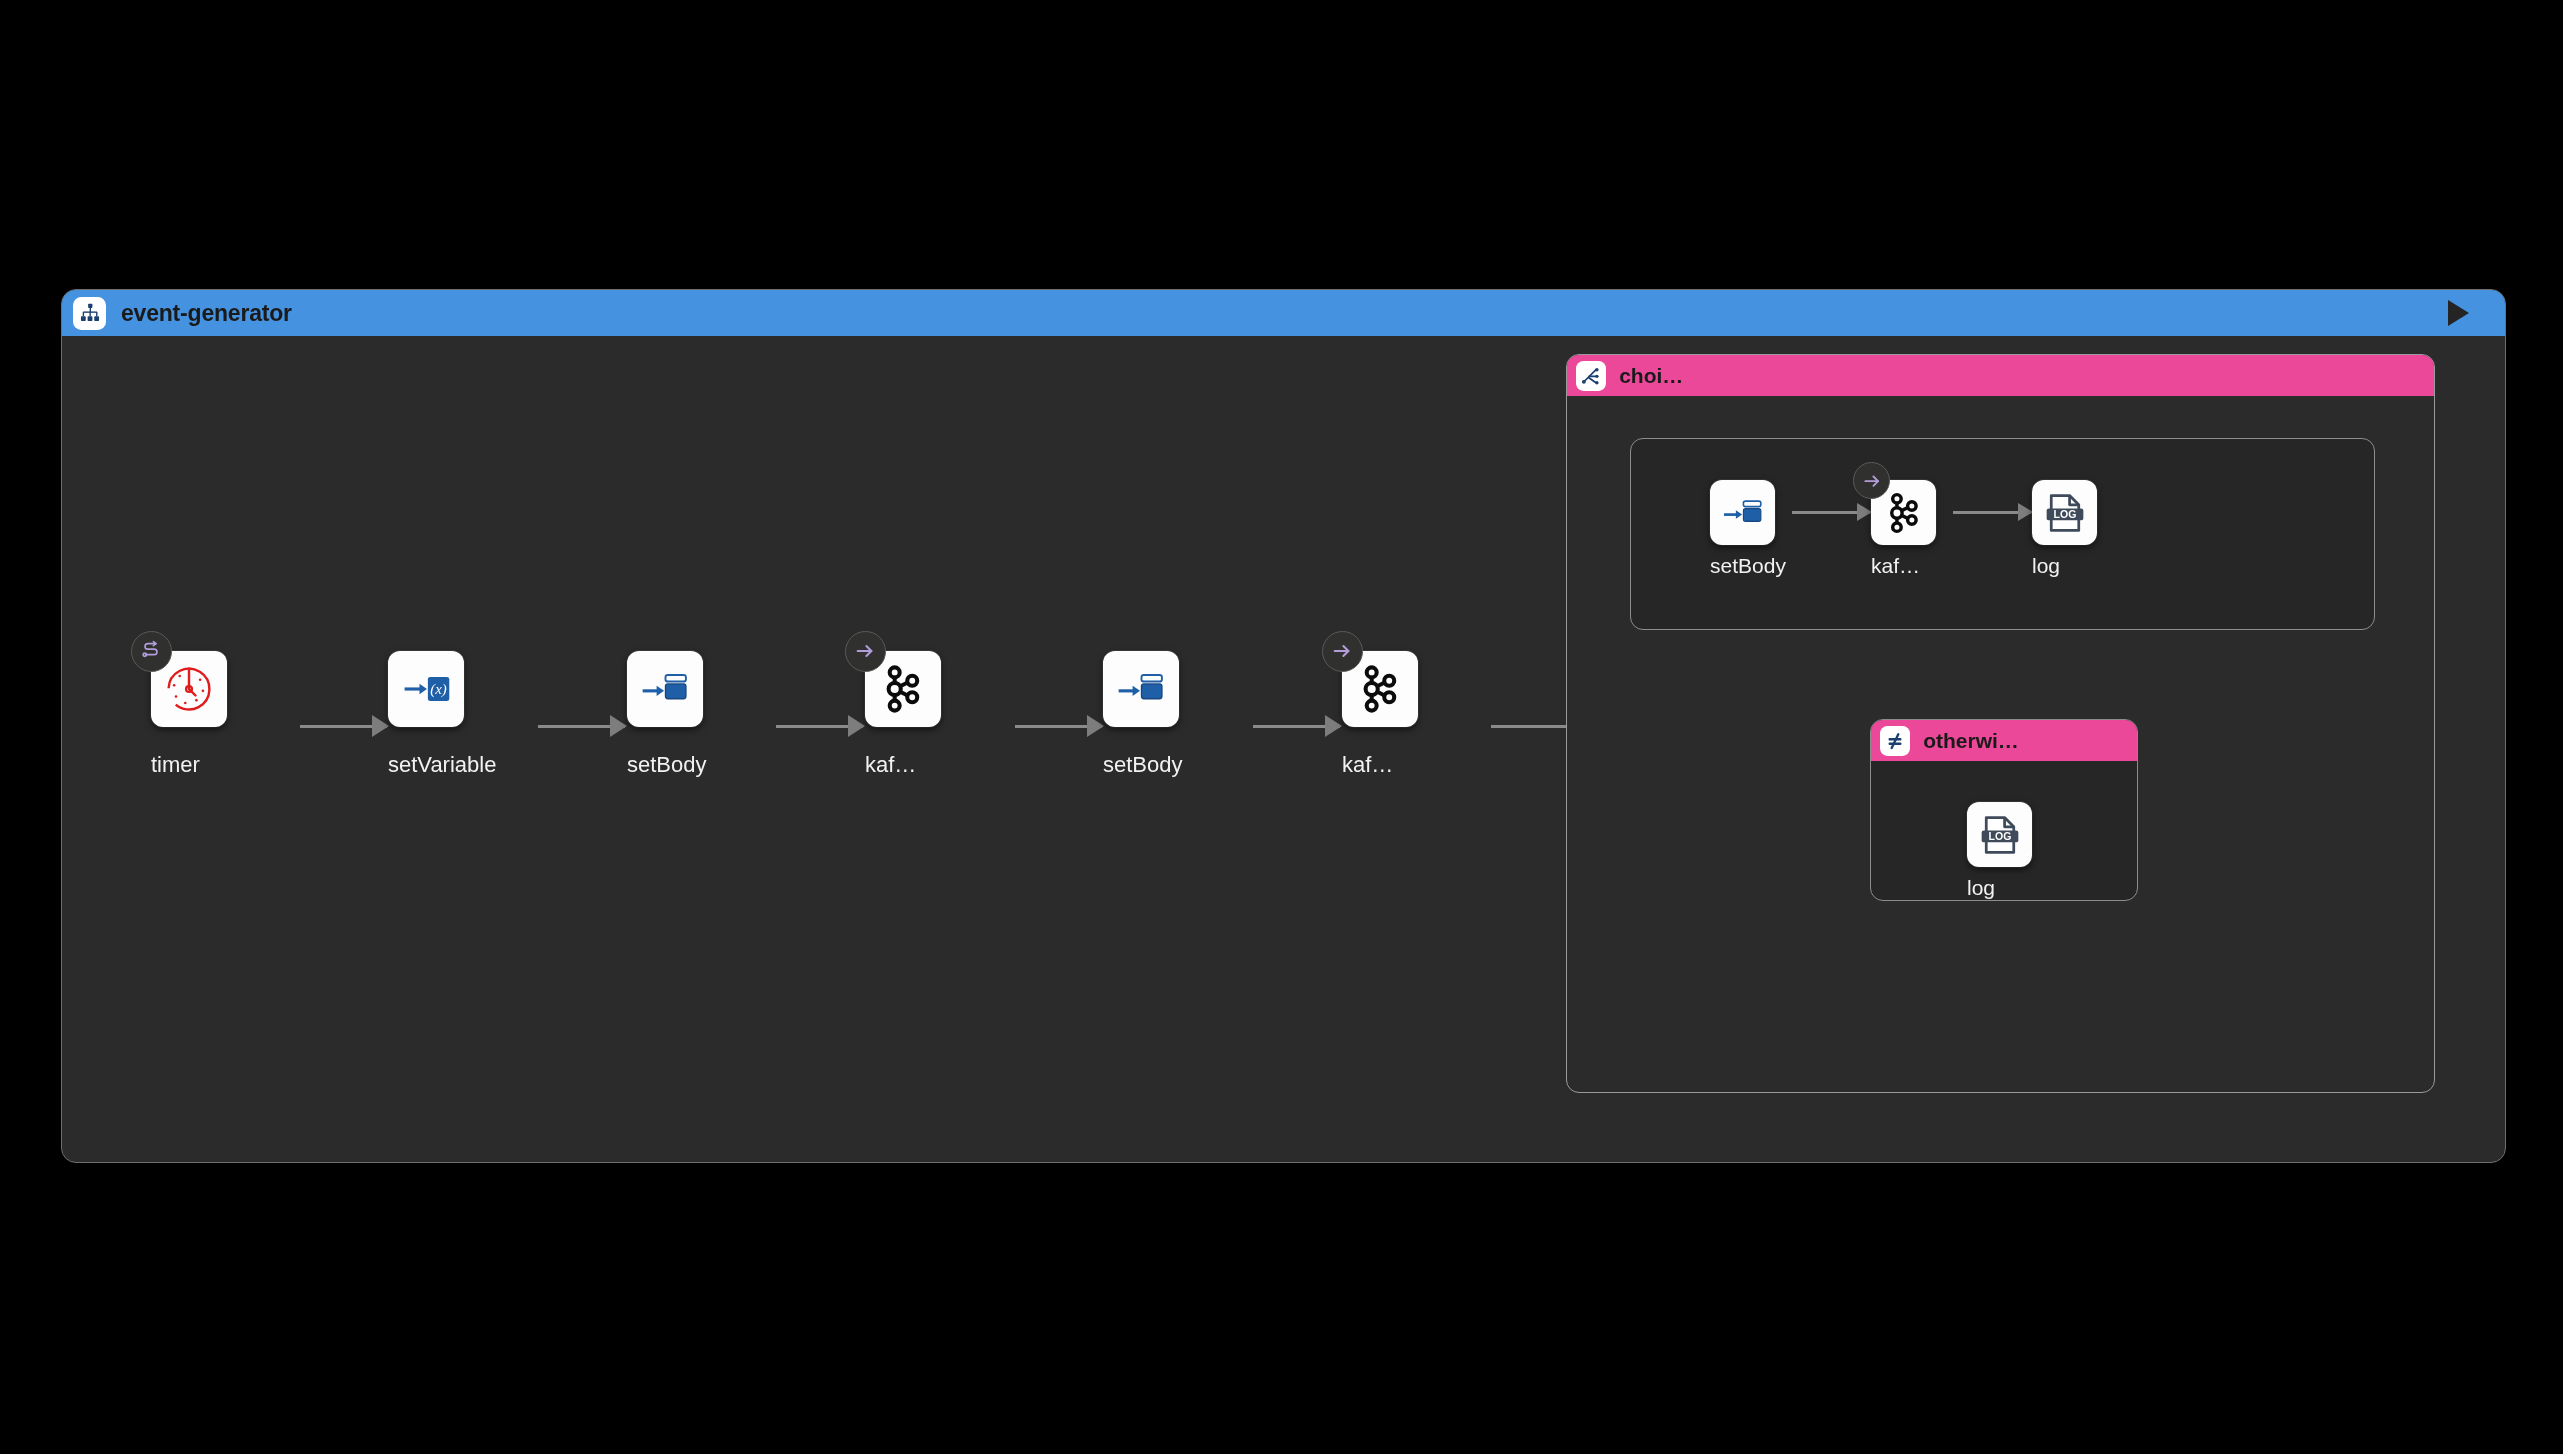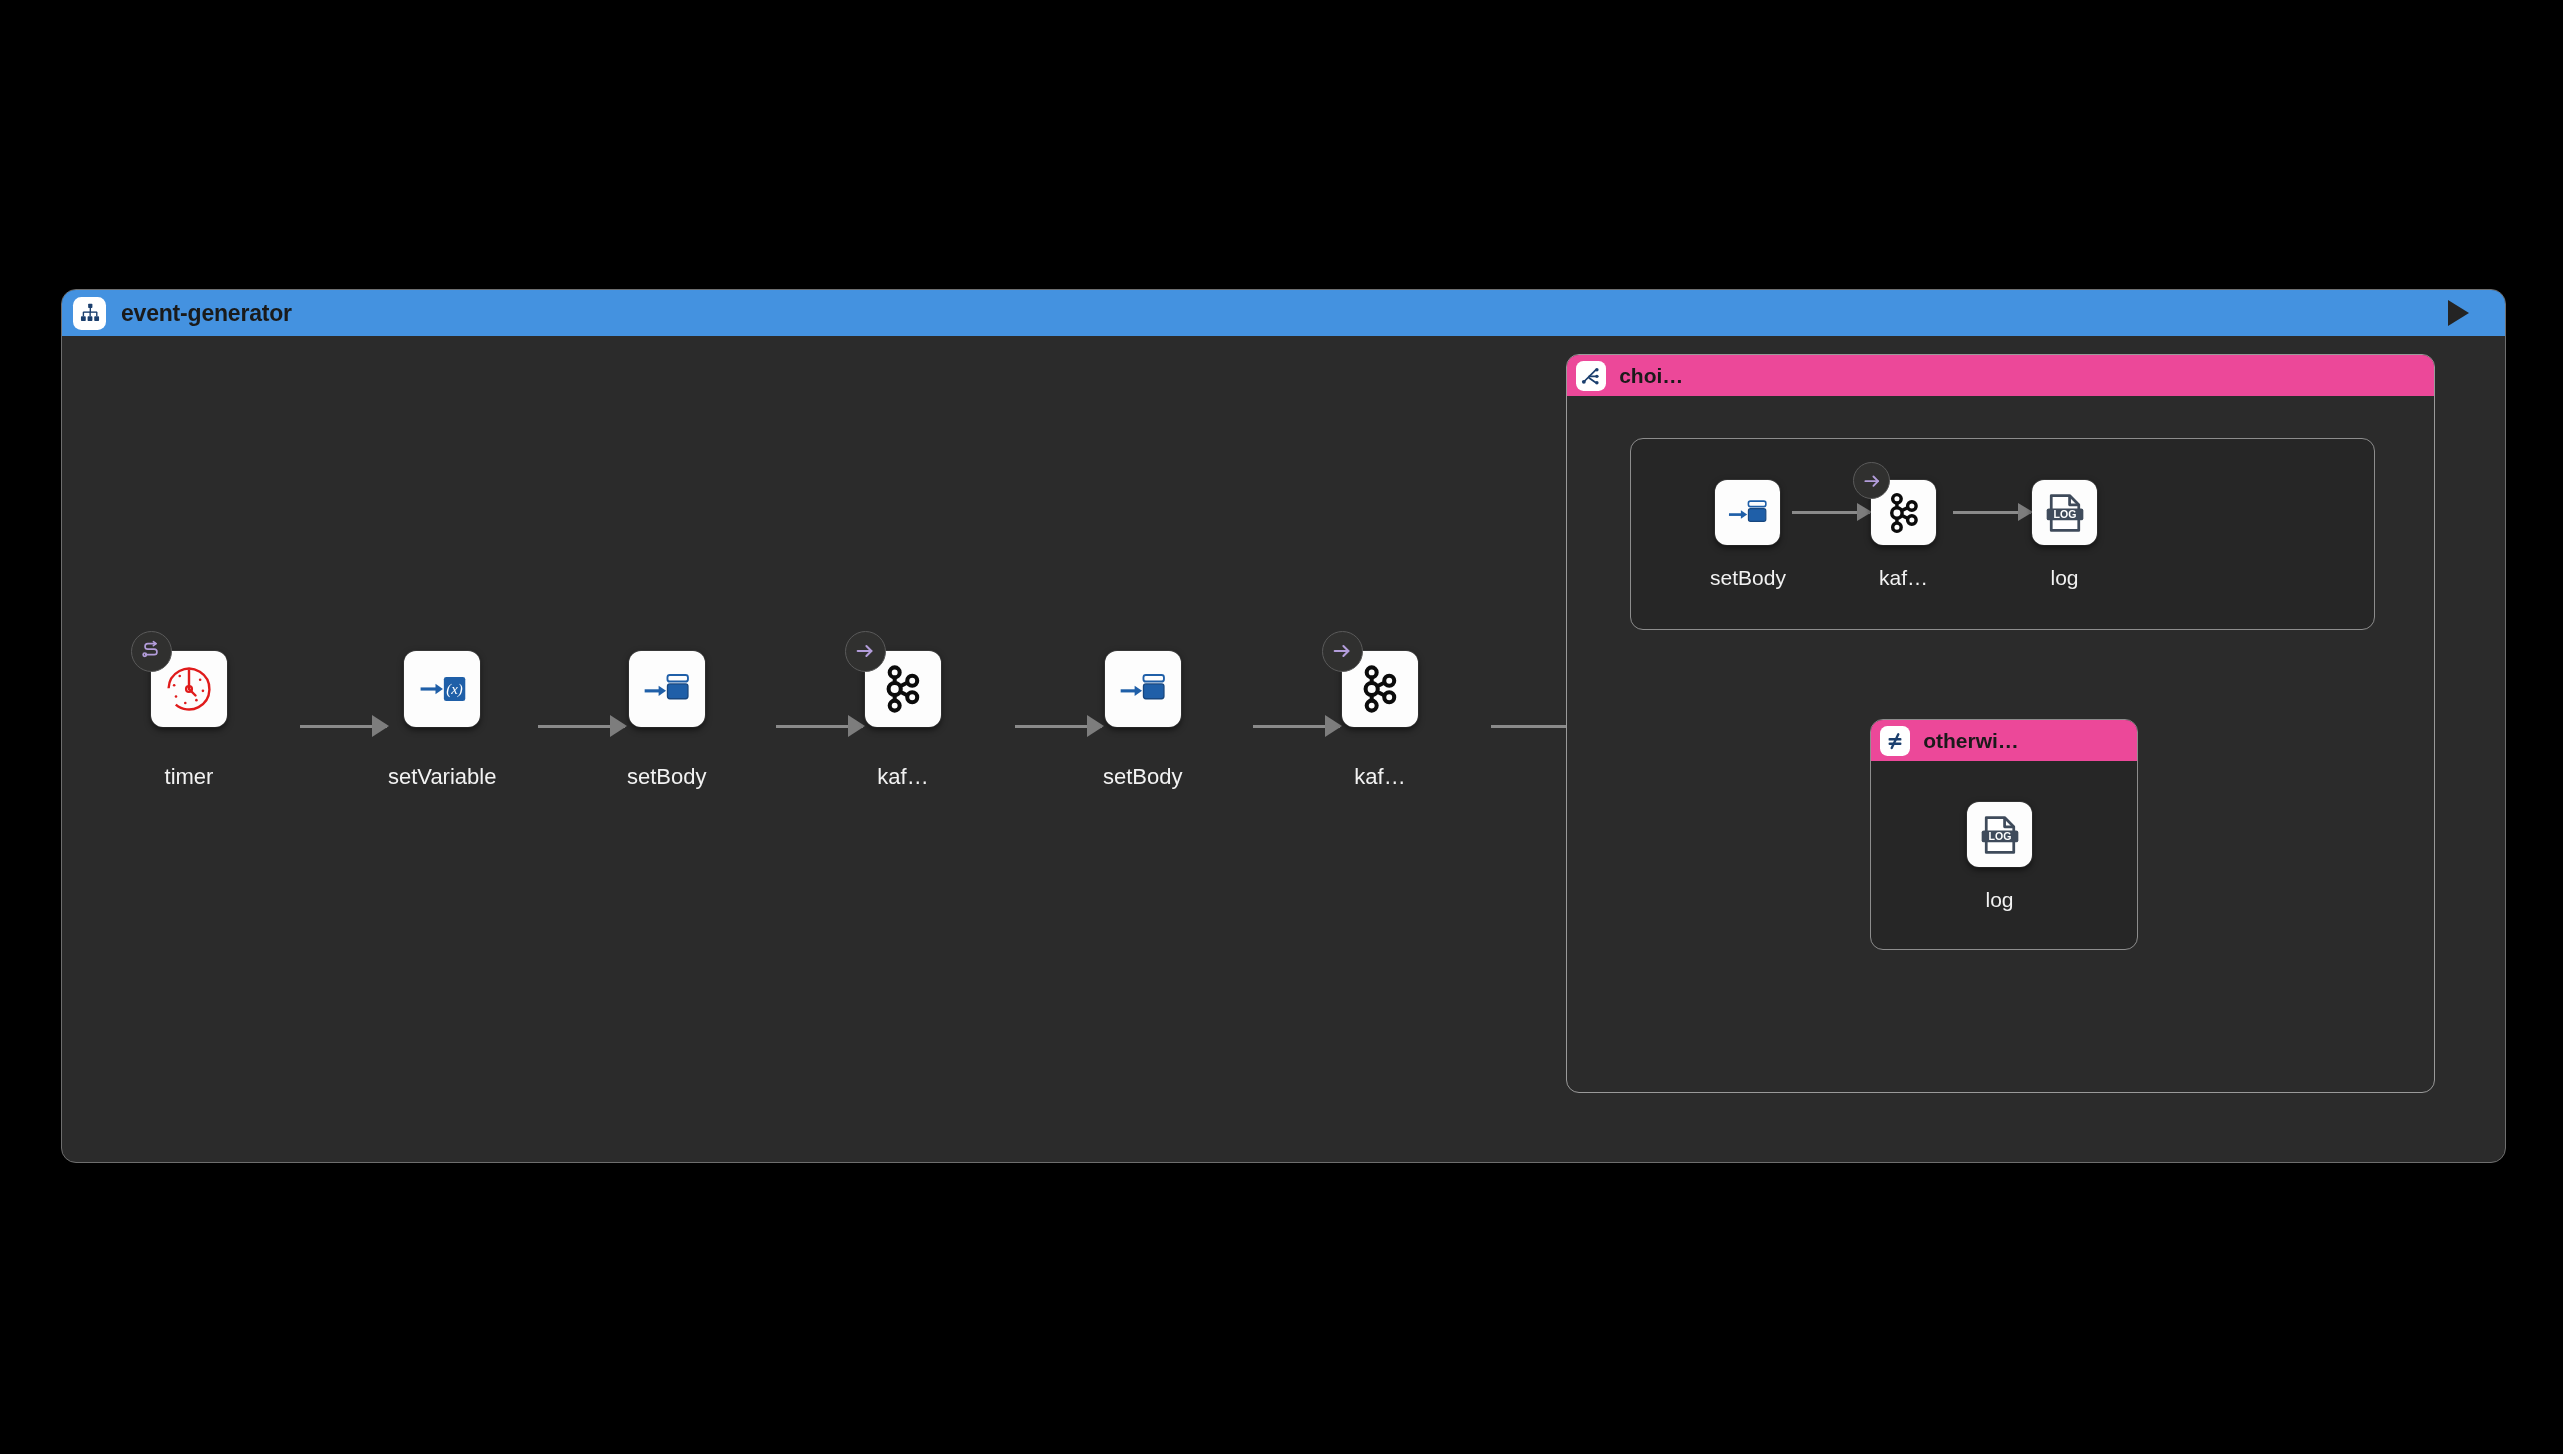--- a/index.html
+++ b/index.html
@@ -70,22 +70,21 @@
     justify-content: center;
     flex: 0 0 auto;
   }
   .badge-icon svg { display: block; }
 
   
   .node {
     position: absolute;
     display: flex;
     flex-direction: column;
-    align-items: center;
-    gap: 12px;
+    align-items: flex-start;
   }
   .node-box {
     background: #fdfdfd;
     border-radius: 12px;
     box-shadow: 0 2.8px 6.5px rgba(0,0,0,0.55), 0 0 0 0.9px rgba(255,255,255,0.10);
     display: flex;
     align-items: center;
     justify-content: center;
     position: relative;
   }
@@ -387,21 +386,21 @@
                 <path d="M29 5 v10 h10" fill="none" stroke="#3f4b5b" stroke-width="3" stroke-linejoin="round"></path>
                 <rect x="4" y="19" width="40" height="13" rx="2.4" fill="#3f4b5b"></rect>
                 <text x="24" y="29.6" text-anchor="middle" font-family="'Liberation Sans',sans-serif" font-size="11.5" font-weight="bold" fill="#ffffff">LOG</text>
               </svg>
             </div>
             <span class="node-label">log</span>
           </div>
         </div>
       </div>
 
-      <div class="container-box plain" style="left:303px; top:323px; width:268px; height:231px;">
+      <div class="container-box plain" style="left:303px; top:323px; width:268px; height:182px;">
         <div class="container-header">
           <span class="badge-icon">
             <svg width="22" height="22" viewBox="0 0 24 24">
               <rect x="5" y="8.6" width="14" height="2.9" rx="1" fill="#1b3f6e"></rect>
               <rect x="5" y="13.5" width="14" height="2.9" rx="1" fill="#1b3f6e"></rect>
               <line x1="15.6" y1="4.6" x2="8.4" y2="19.6" stroke="#1b3f6e" stroke-width="2.6" stroke-linecap="round"></line>
             </svg>
           </span>
           <span class="container-title">otherwi…</span>
         </div>

